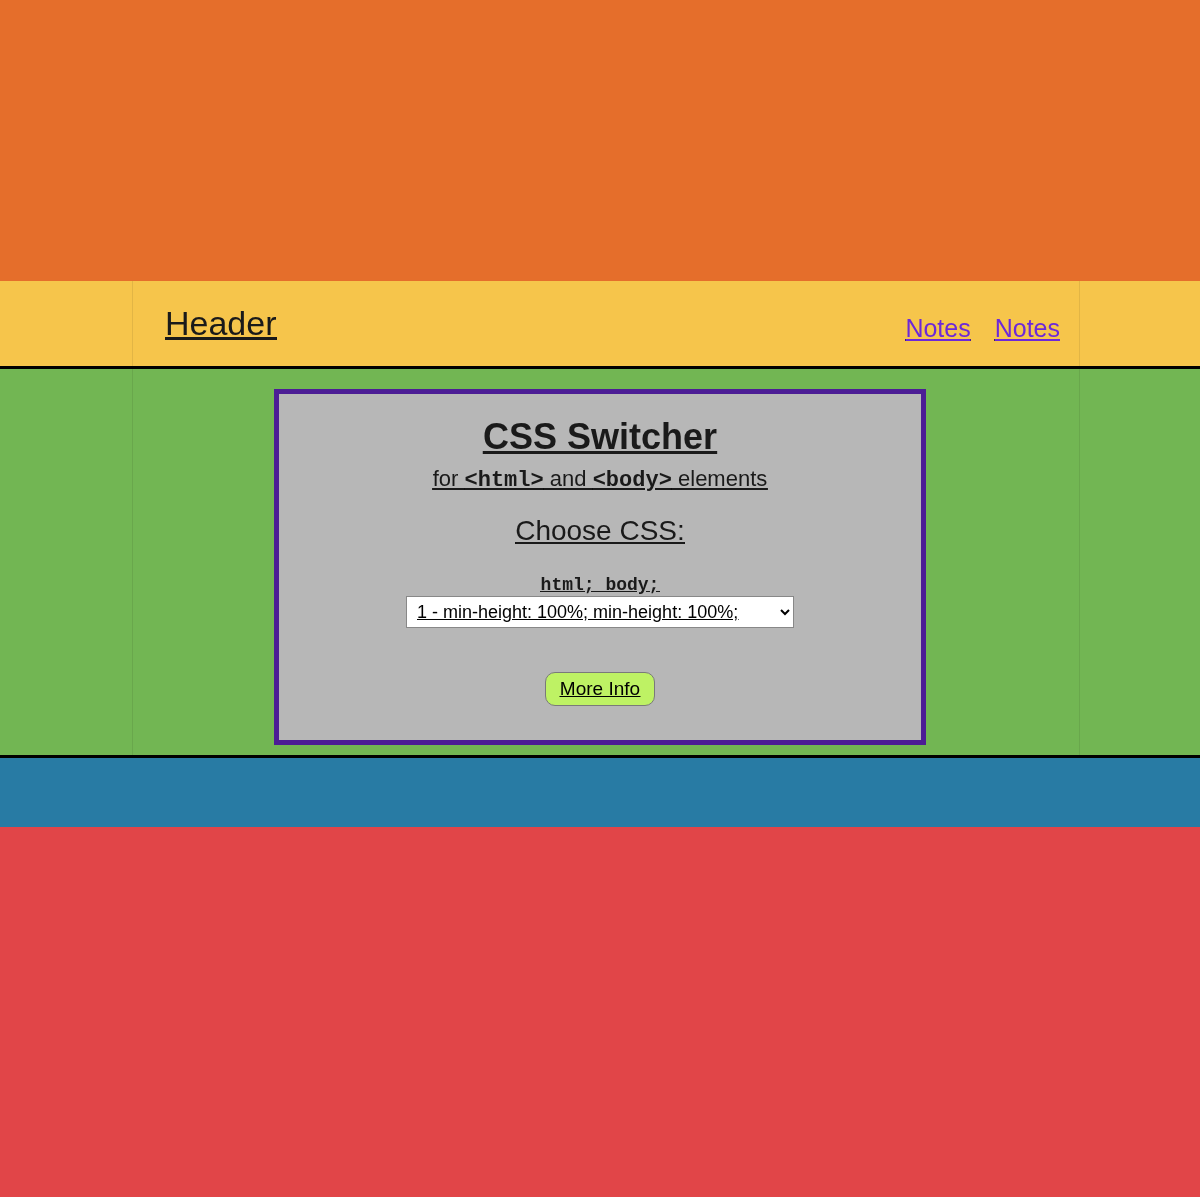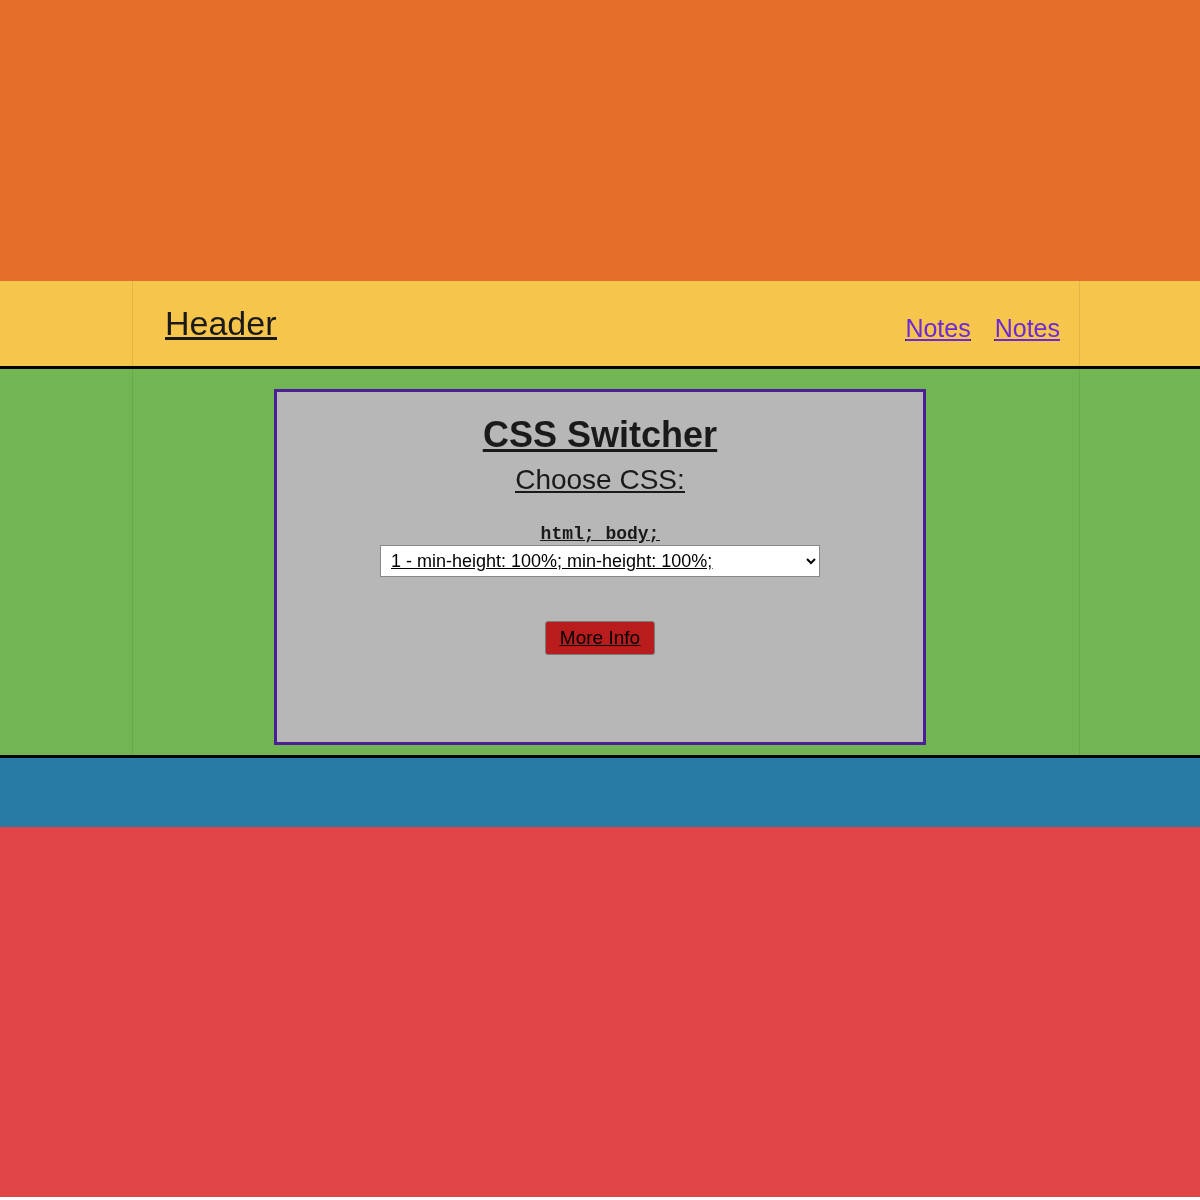--- a/index.html
+++ b/index.html
@@ -82,21 +82,21 @@
       right: 120px;
       top: 0;
       bottom: 0;
       border-left: 1px solid rgba(0,0,0,0.08);
       border-right: 1px solid rgba(0,0,0,0.08);
       pointer-events: none;
     }
     
     .switcher-box {
       background-color: #B7B7B7;
-      border: 3px solid #4c1d95;
+      border: 5px solid #4c1d95;
       width: 652px;
       height: 356px;
       display: flex;
       flex-direction: column;
       align-items: center;
       padding: 22px 20px;
     }
     
     .switcher-title {
       font-size: 36px;
@@ -124,34 +124,34 @@
     
     .code-label {
       font-family: 'Courier New', monospace;
       font-size: 18px;
       font-weight: bold;
       color: #1a1a1a;
       margin-bottom: 1px;
     }
     
     .css-select {
-      width: 440px;
+      width: 388px;
       height: 32px;
       font-size: 18px;
       background-color: #fff;
       border: 1px solid #888;
       padding: 2px 6px;
       cursor: pointer;
       margin-bottom: 44px;
     }
     
     .more-info-btn {
-      background-color: #b91c1c;
+      background-color: #bef264;
       border: 1px solid #7a7a7a;
-      border-radius: 3px;
+      border-radius: 10px;
       padding: 5px 14px;
       font-size: 19px;
       cursor: pointer;
       font-family: Arial, sans-serif;
     }
     
     .stripe-blue {
       background-color: #287BA4;
       height: 69px;
       width: 100%;
@@ -174,20 +174,23 @@
   <div class="nav-links">
     <a class="nav-link">Notes</a>
     <a class="nav-link">Notes</a>
   </div>
 </div>
 
 <div class="content-area">
   <div class="content-inner-border"></div>
   <div class="switcher-box">
     <div class="switcher-title">CSS Switcher</div>
+    <div class="switcher-subtitle">
+      <span>for </span><code>&lt;html&gt;</code><span> and </span><code>&lt;body&gt;</code><span> elements</span>
+    </div>
     <div class="choose-label">Choose CSS:</div>
     <div class="code-label">html; body;</div>
     <select class="css-select">
       <option>1 - min-height: 100%; min-height: 100%;</option>
     </select>
     <button class="more-info-btn">More Info</button>
   </div>
 </div>
 
 <div class="stripe-blue"></div>

